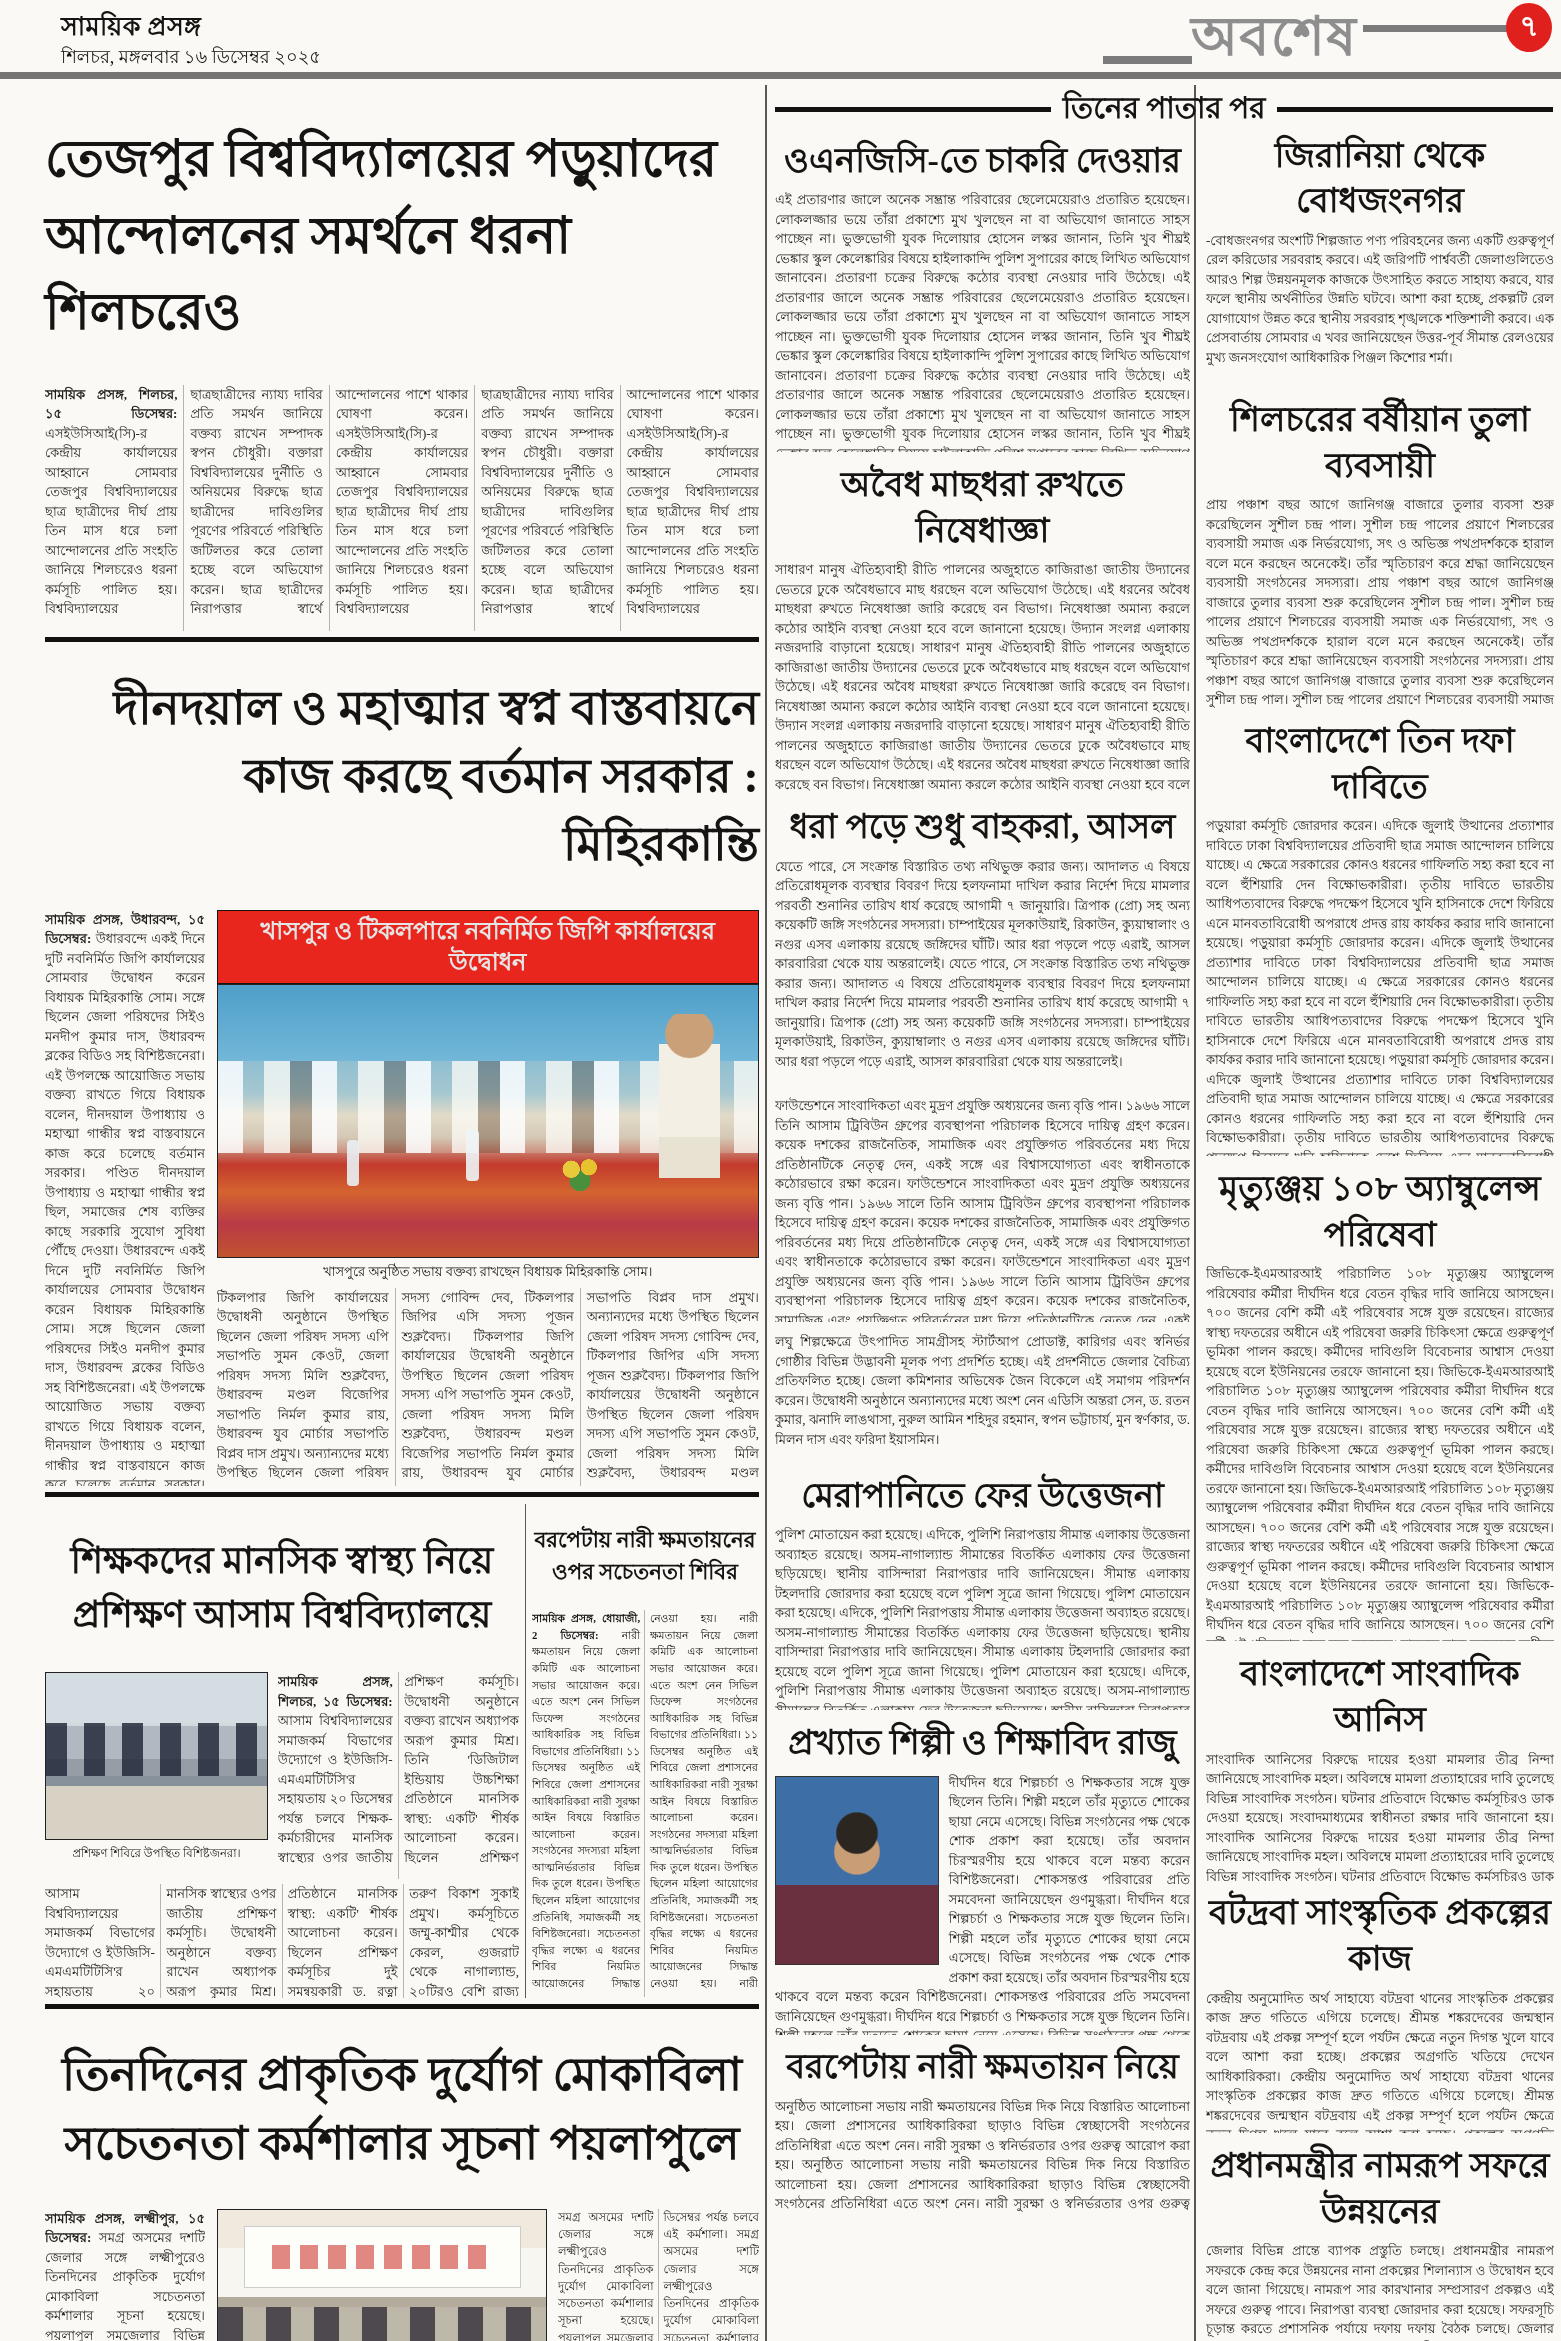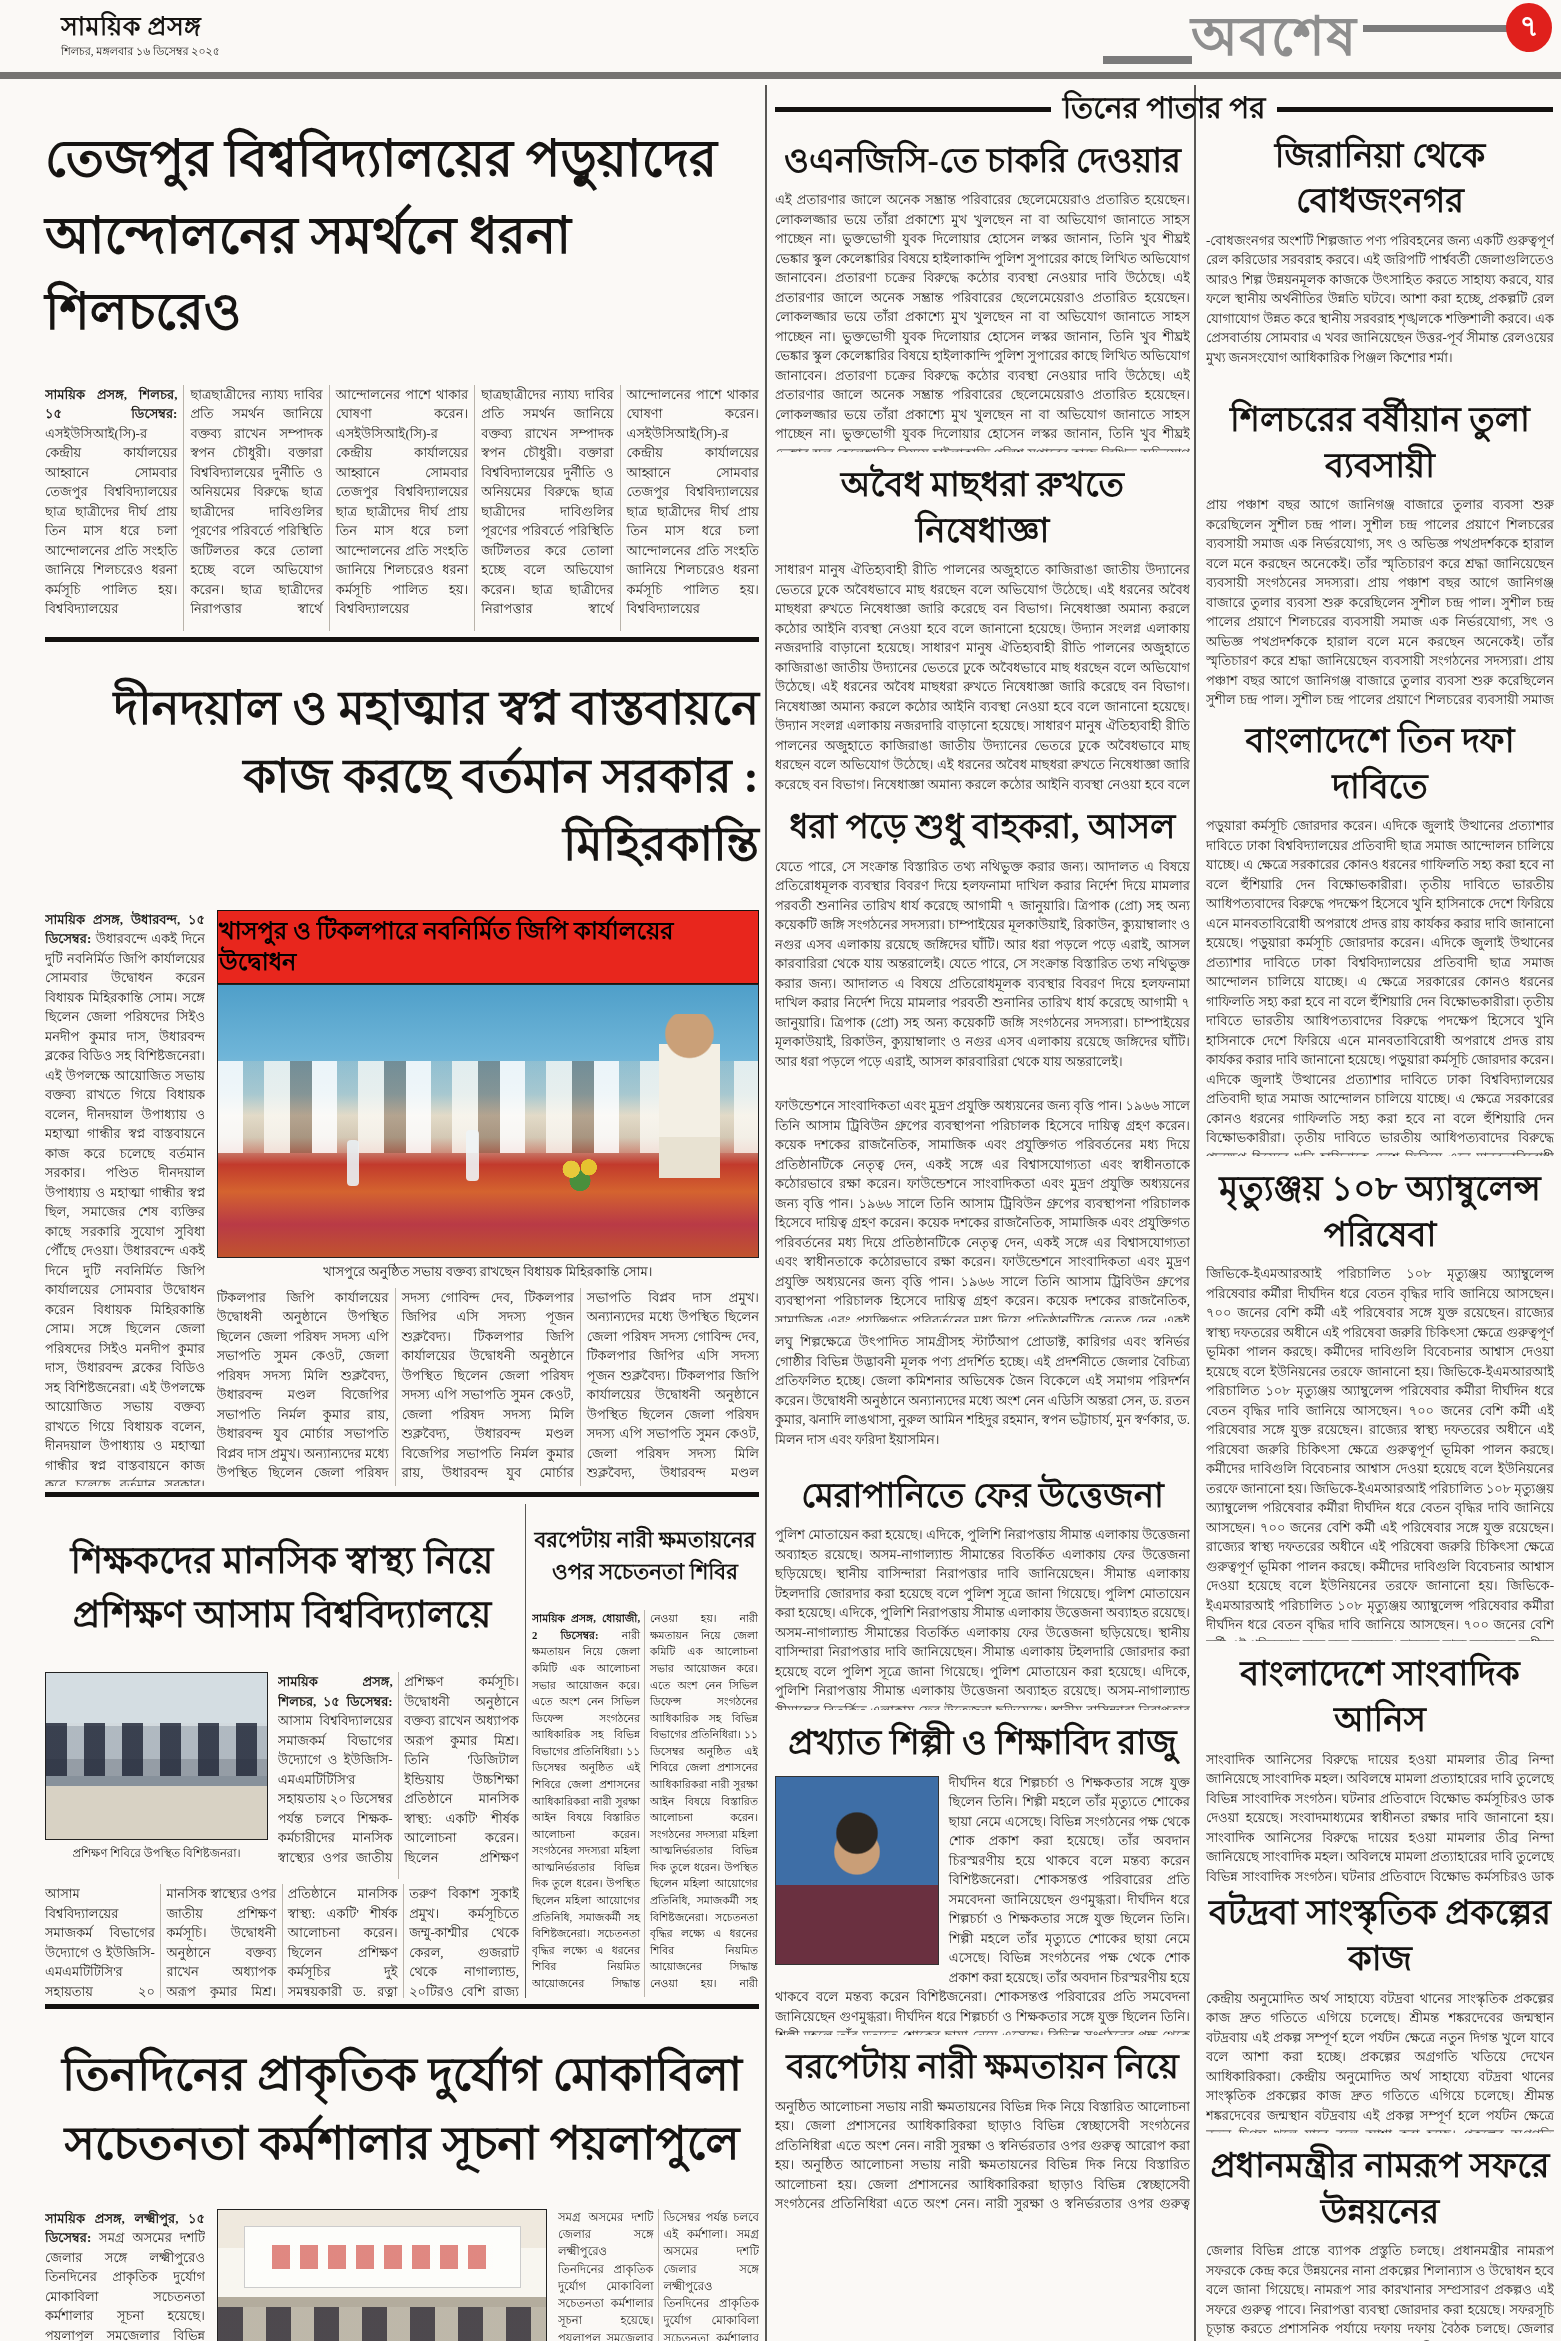--- a/index.html
+++ b/index.html
@@ -1,21 +1,21 @@
 <!DOCTYPE html>
 <html style="font-size:13px"><head>
 <meta charset="utf-8">
 <style>
   html,body{margin:0;padding:0;}
   body{width:1561px;height:2342px;position:relative;background:#fbf9f6;color:#161412;
        font-family:"Liberation Serif", serif;overflow:hidden;}
   .abs{position:absolute;}
   
   .mast-title{left:61px;top:6.6px;font-size:25.4px;font-weight:bold;letter-spacing:0.4px;}
-  .mast-date{left:61px;top:43px;font-size:11px;}
+  .mast-date{left:61px;top:43px;font-size:18px;}
   .topbar{left:0;top:72px;width:1561px;height:7.4px;background:#767472;}
   .section-label{left:1191px;top:-4.9px;font-size:54px;font-weight:bold;color:#8e8e8e;letter-spacing:1.6px;}
   .sec-underline{left:1103px;top:56px;width:89px;height:8.2px;background:#7b7b7b;}
   .sec-line{left:1363px;top:24.6px;width:148px;height:7.4px;background:#7b7b7b;}
   .page-circle{left:1506px;top:3.3px;width:46px;height:49px;border-radius:50%;background:#e0201c;
                display:flex;align-items:center;justify-content:center;color:#fff;font-size:29.5px;font-weight:bold;}
   
   .vrule{width:1.6px;background:#5a5855;top:85px;height:2257px;}
   .v1{left:765px;} .v2{left:1194px;}
   
@@ -27,22 +27,22 @@
   .dl{font-weight:bold;}
   .hrule{height:4.9px;background:#141210;margin:6.6px 0;}
   .colrule{column-rule:0.8px solid #b9b3aa;}
   
   .left-block{left:45px;top:87px;width:714px;}
   .a1-head{font-size:51px;font-weight:bold;line-height:1.5;}
   .a1-body{height:246px;overflow:hidden;column-count:5;column-gap:13px;}
   .a2-head{font-size:47px;font-weight:bold;line-height:1.45;text-align:right;}
   .a2-grid{display:grid;grid-template-columns:160px 1fr;gap:11.5px;height:576px;overflow:hidden;margin-top:4.9px;}
   .a2-left{overflow:hidden;}
-  .red-banner{background:#e8261d;border:1.6px solid #16130f;color:#000000;font-weight:bold;font-size:24px;
-              padding:4.9px 1.6px;line-height:1.3;}
+  .red-banner{background:#e8261d;border:1.6px solid #16130f;color:#e5e5e5;font-weight:bold;font-size:24px;
+              text-align:center;padding:4.9px 1.6px;line-height:1.3;}
   .photo-frame{border:1.6px solid #222;}
   .caption{font-size:13px;text-align:center;padding:4.1px 0 1.6px 0;}
   .a2-cols{column-count:3;column-gap:13px;height:212px;overflow:hidden;margin-top:3.3px;}
   
   .split{display:grid;grid-template-columns:474px 13px 226px;height:494px;overflow:hidden;}
   .vdiv{width:1.6px;background:#5a5855;justify-self:center;height:100%;}
   .t-head{font-size:37px;font-weight:bold;line-height:1.45;text-align:center;}
   .t-rowA{display:grid;grid-template-columns:223px 1fr;gap:9.8px;height:207px;overflow:hidden;margin-top:6.6px;}
   .t-rowB{column-count:4;column-gap:11.5px;height:162px;overflow:hidden;margin-top:4.9px;}
   .camp-head{font-size:21.3px;font-weight:bold;line-height:1.5;text-align:center;}

